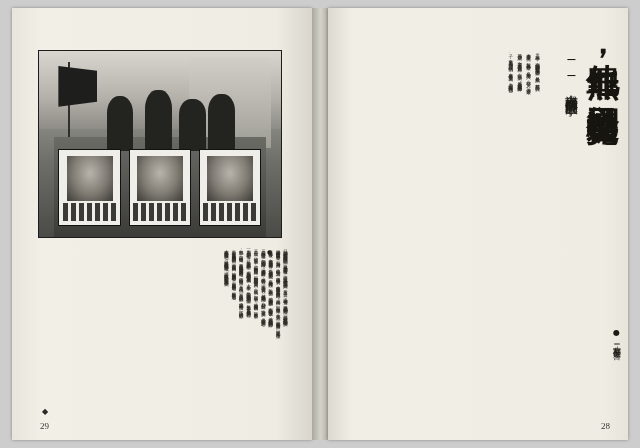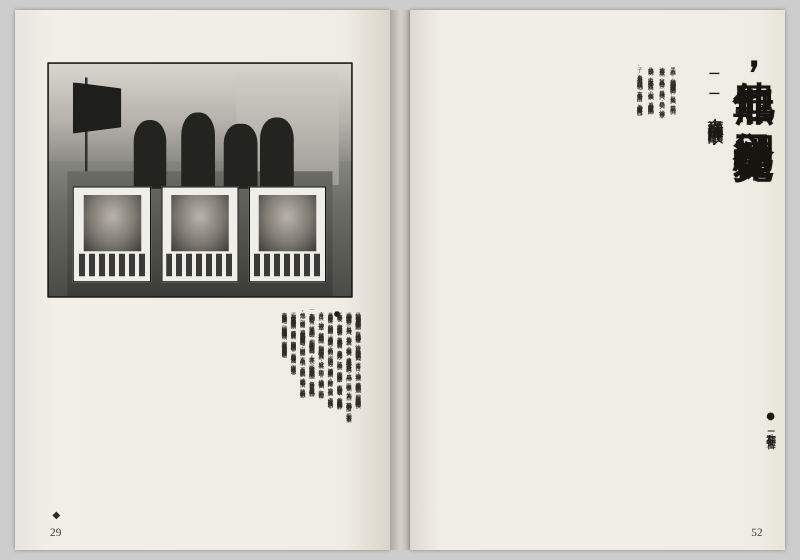--- a/index.html
+++ b/index.html
@@ -299,16 +299,16 @@
     <div class="vtext subhead">──台南湯德章律師的故事</div>
     <div class="vtext org">●二二八和平促進會</div>
 
     <div class="lead-block">
       <div class="lead-col">子、妻身為日本人與台灣人後代的他，在事件中挺身而出，為保護青年而犧牲自己。</div>
       <div class="lead-col">他苦學成材，考取日本高等文官司法科，返鄉執業，成為台南最受敬重的律師。</div>
       <div class="lead-col">他本是混血兒，父親為日本警察，母親是台灣人，自幼喪父，備嘗艱辛。</div>
       <div class="lead-col">二二八事件中，台南湯德章律師被捕遭槍決的案件，是最動人、最悲壯的一頁。</div>
     </div>
 
-    <div class="pagenum pagenum-right">52</div>
+    <div class="pagenum pagenum-right">28</div>
   </div>
 
 </div>
 
 </body></html>

